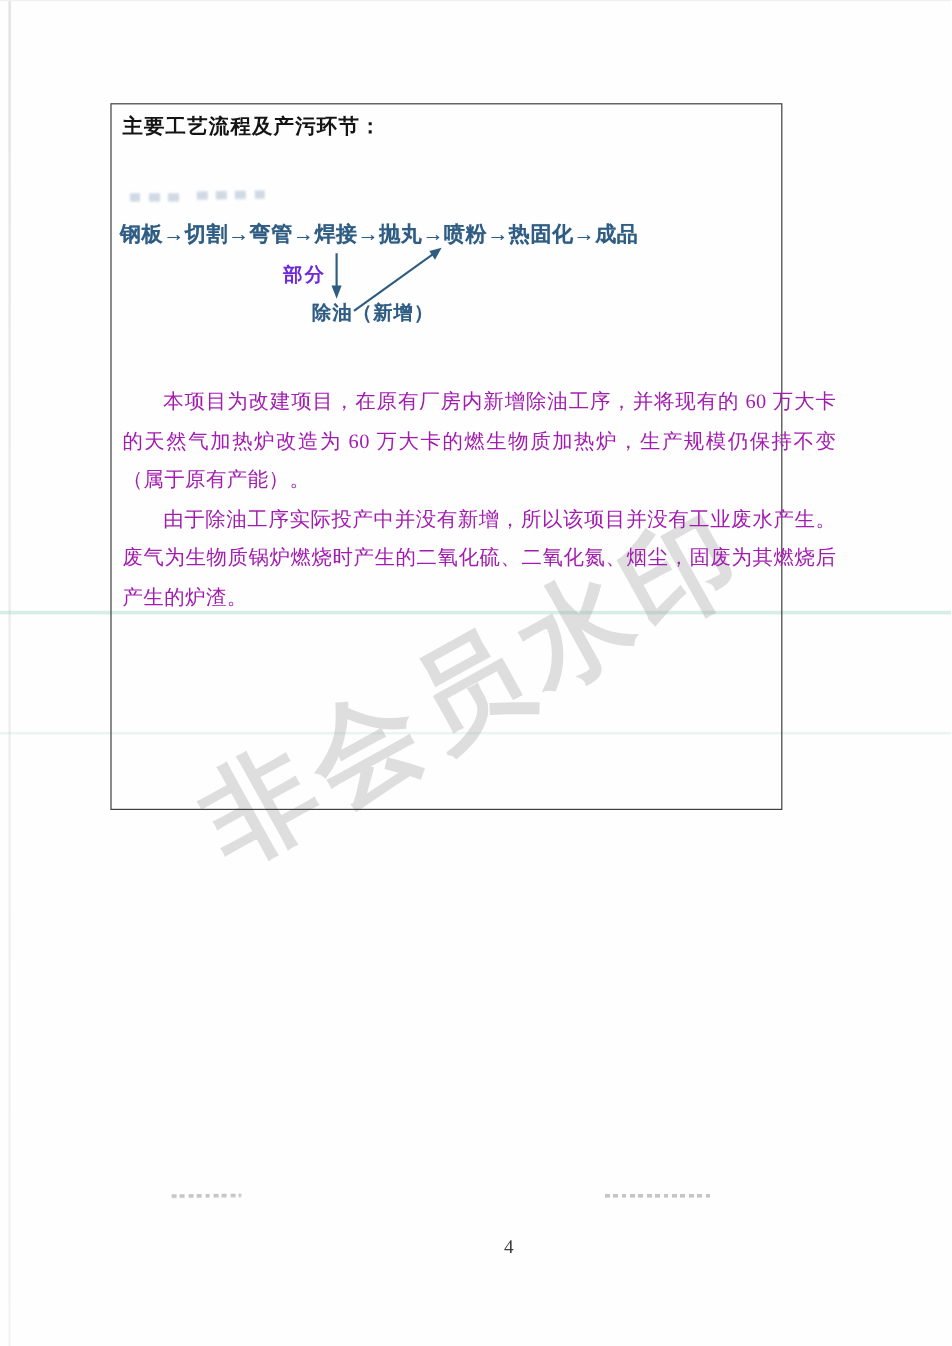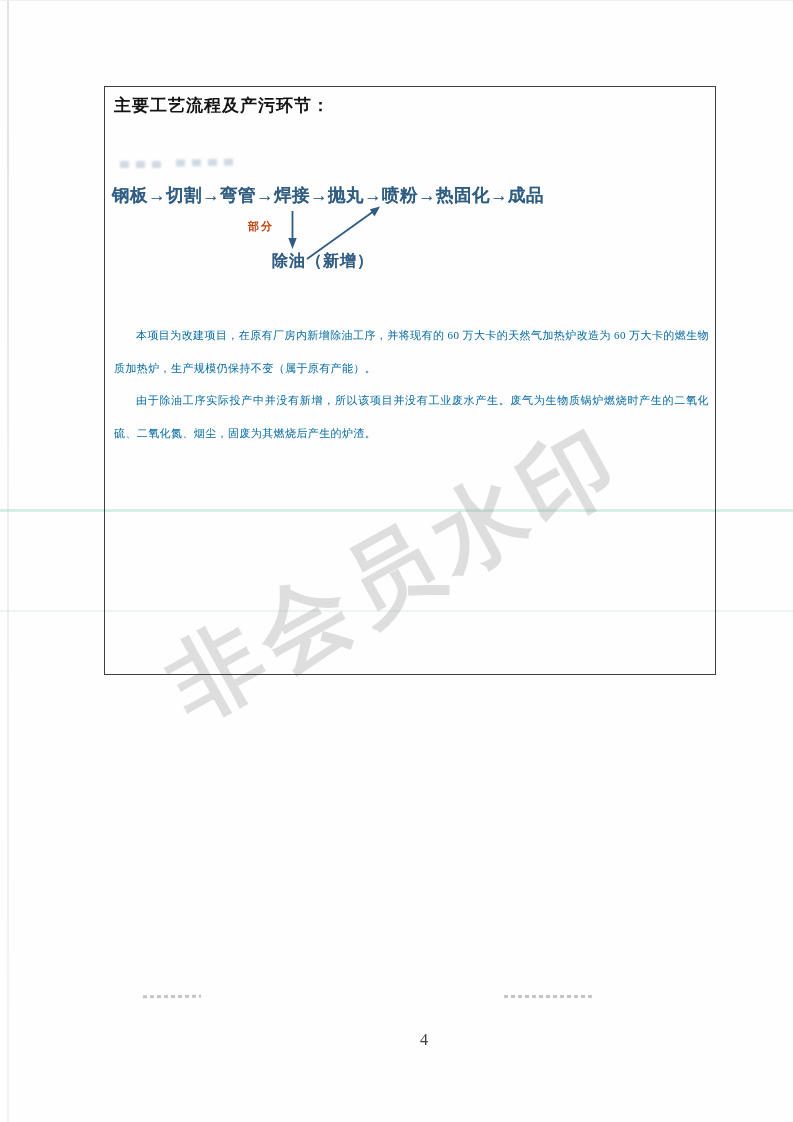--- a/index.html
+++ b/index.html
@@ -18,21 +18,21 @@
   
   .watermark{
     position:absolute;left:395px;top:573px;
     transform:translate(-50%,-50%) rotate(-29deg);
     font-family:"Liberation Sans","DejaVu Sans",sans-serif;
     font-size:92px;font-weight:700;letter-spacing:8px;white-space:nowrap;
     color:rgba(140,140,140,0.28);z-index:1;user-select:none;
   }
   
   .content-box{
-    position:absolute;left:104px;top:86px;width:612px;height:589px;
+    position:absolute;left:92px;top:86px;width:560px;height:589px;
     border:1.5px solid #3f3f3f;box-sizing:border-box;z-index:2;background:transparent;
   }
   .section-title{
     position:absolute;left:9px;top:7px;font-size:17px;font-weight:700;
     letter-spacing:1px;color:#141414;white-space:nowrap;
   }
   .intro-line{
     position:absolute;left:33px;top:37px;font-size:16.5px;letter-spacing:1px;
     color:#232323;white-space:nowrap;
   }
@@ -41,32 +41,32 @@
     background:repeating-linear-gradient(90deg,#adbcd0 0 9px,transparent 9px 16px);
   }
   .remnant-1{left:15px;top:74px;width:46px;}
   .remnant-2{left:71px;top:72px;width:64px;transform:rotate(-1deg);}
   .flow-line{
     position:absolute;left:7px;top:96px;font-size:17.5px;font-weight:700;
     letter-spacing:.5px;color:#2f5c82;white-space:nowrap;
     text-shadow:0 0 .6px rgba(47,92,130,.55);
   }
   .branch-label{
-    position:absolute;left:143px;top:132px;font-size:11px;font-weight:600;
-    letter-spacing:2px;color:#c2410c;white-space:nowrap;
+    position:absolute;left:143px;top:132px;font-size:16px;font-weight:600;
+    letter-spacing:2px;color:#6d28d9;white-space:nowrap;
   }
   .branch-node{
     position:absolute;left:167px;top:164px;font-size:16px;font-weight:700;
     letter-spacing:1px;color:#2f5c82;white-space:nowrap;
     text-shadow:0 0 .6px rgba(47,92,130,.5);
   }
   .branch-arrows{position:absolute;left:0;top:0;width:612px;height:589px;pointer-events:none;}
   .paragraphs{
     position:absolute;left:9px;top:232px;width:595px;
-    font-size:11px;line-height:32.5px;text-align:justify;color:#0369a1;
+    font-size:17px;line-height:32.5px;text-align:justify;color:#a21caf;
   }
   .paragraphs p{margin:0;text-indent:2em;letter-spacing:.4px;}
   
   .smudge{
     position:absolute;height:3px;opacity:.5;filter:blur(.5px);
     background:repeating-linear-gradient(90deg,#8d8d8d 0 4px,transparent 4px 7px);
     z-index:2;
   }
   .smudge-left{left:143px;top:995px;width:58px;transform:rotate(-.6deg);}
   .smudge-right{left:504px;top:995px;width:88px;}

